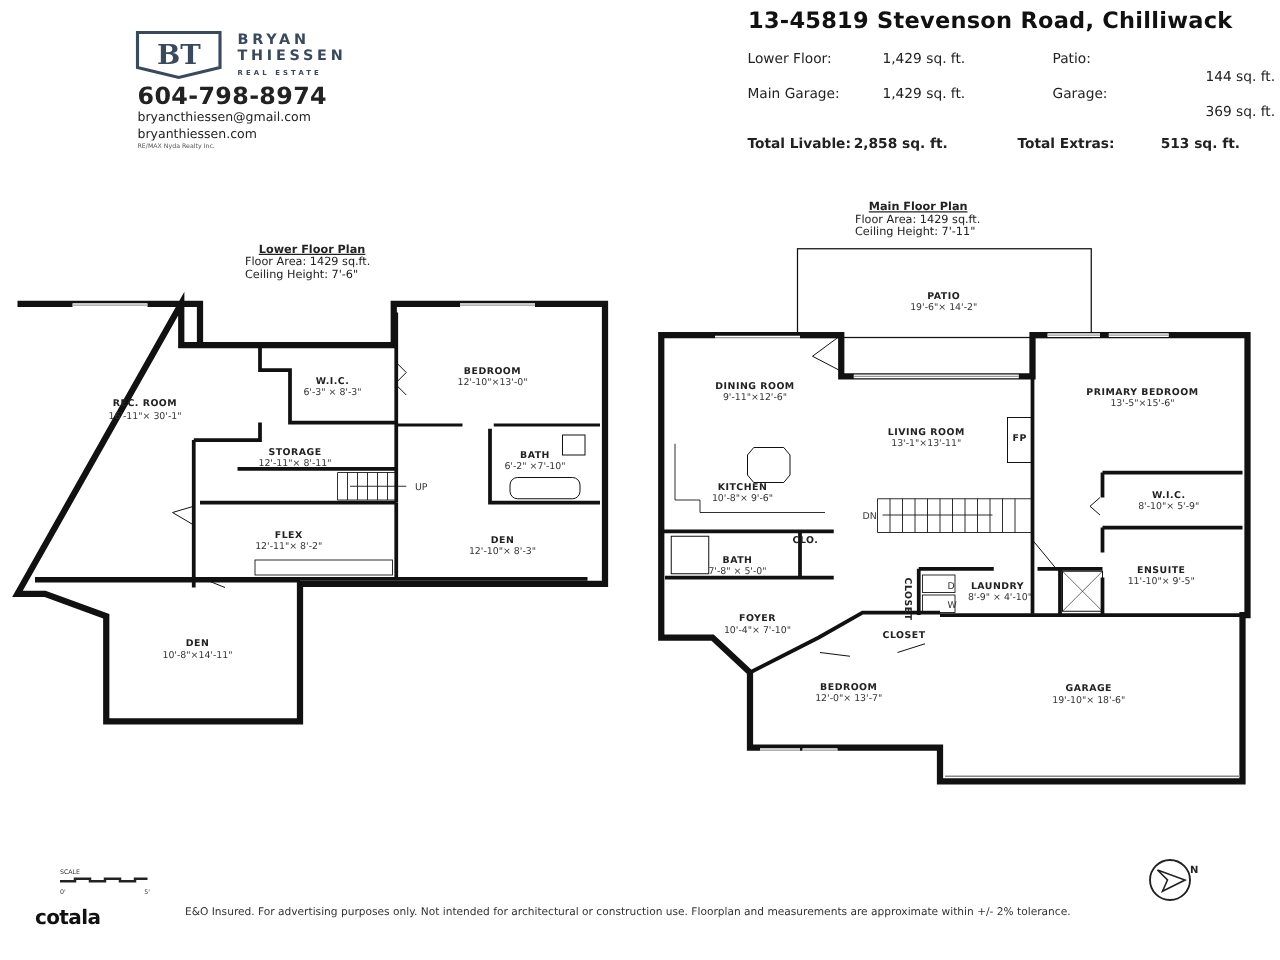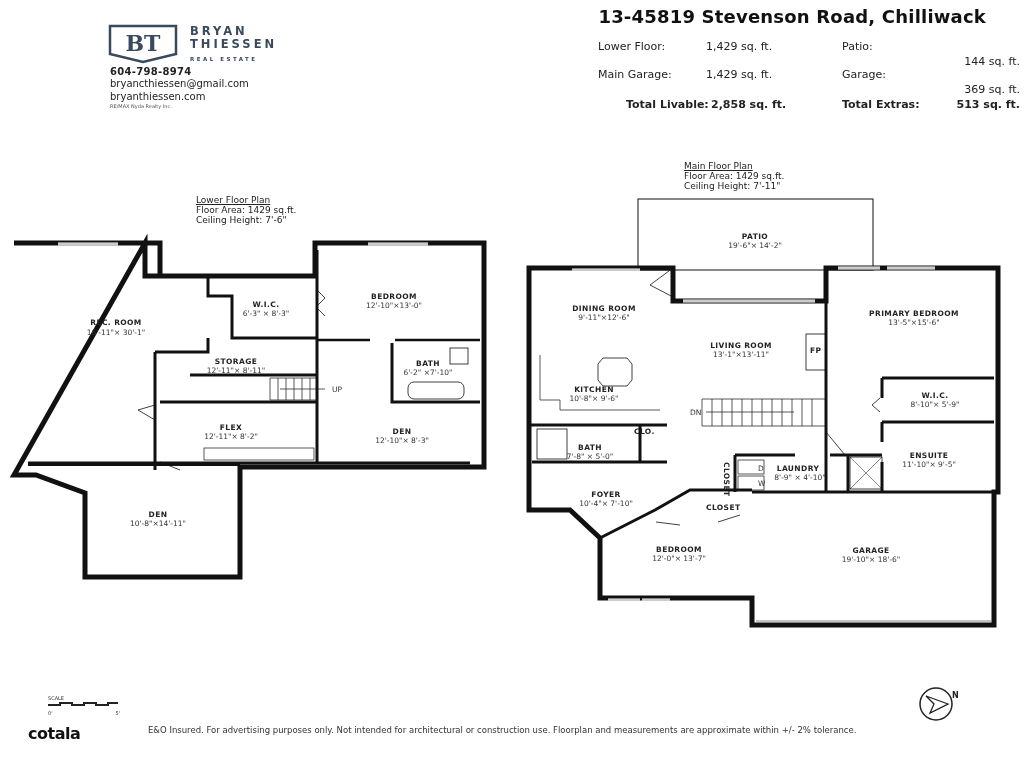--- a/index.html
+++ b/index.html
@@ -1,30 +1,30 @@
 <!DOCTYPE html>
 <html><head>
 <meta charset="utf-8">
 <style>
   html, body { margin:0; padding:0; background:#ffffff; }
   body { width:1024px; height:768px; position:relative; overflow:hidden; font-family:"DejaVu Sans", sans-serif; color:#1a1a1a; }
   .logo-box { position:absolute; left:108px; top:24px; width:56px; height:40px; }
   .brand { position:absolute; left:190px; top:25px; font-family:"DejaVu Sans", sans-serif; font-weight:bold; letter-spacing:3px; color:#3a4a5c; font-size:11.5px; line-height:13px; }
   .brand .sub { font-size:5.5px; letter-spacing:2.5px; font-weight:bold; margin-top:2px; }
   .contact { position:absolute; left:110px; top:66px; color:#222; }
-  .contact .phone { font-size:10px; font-weight:bold; letter-spacing:0.3px; }
+  .contact .phone { font-size:19px; font-weight:bold; letter-spacing:0.3px; }
   .contact .line { font-size:10px; line-height:13px; }
   .contact .small { font-size:5px; color:#555; }
   .title { position:absolute; right:38px; top:6px; font-size:18px; font-weight:bold; letter-spacing:0.2px; color:#111; }
   .areas { position:absolute; left:598px; top:40px; font-size:11px; line-height:13px; color:#222; }
   .areas .row { display:flex; }
   .areas .c1 { width:108px; } .areas .c2 { width:108px; } .areas .c3 { width:86px;margin-left:28px; } .areas .c4 { width:92px; text-align:right;margin-top:15px; }
-  .areas .bold { font-weight:bold; margin-top:2px;justify-content:flex-end; }
+  .areas .bold { font-weight:bold; margin-top:12px; }
   .fp-heading { position:absolute; font-size:9px; line-height:10px; color:#222; }
-  .fp-heading .h { font-weight:normal; text-decoration:underline; }
+  .fp-heading .h { font-weight:bold; text-decoration:underline;margin-left:11px; }
   svg.plan { position:absolute; left:0; top:0; }
   .room-label { font-family:"DejaVu Sans", sans-serif; font-size:7.5px; font-weight:bold; fill:#222; letter-spacing:0.4px; }
   .room-dim { font-family:"DejaVu Sans", sans-serif; font-size:7.5px; fill:#333; }
   .scale { position:absolute; left:48px; top:695px; font-size:5px; color:#333; }
   .cotala { position:absolute; left:28px; top:724px; font-size:16px; font-weight:bold; letter-spacing:-0.5px; color:#111; }
   .disclaimer { position:absolute; left:148px; top:725px; font-size:8.5px; color:#333; }
   .compass { position:absolute; left:912px; top:686px; }
 </style>
 </head>
 <body>

